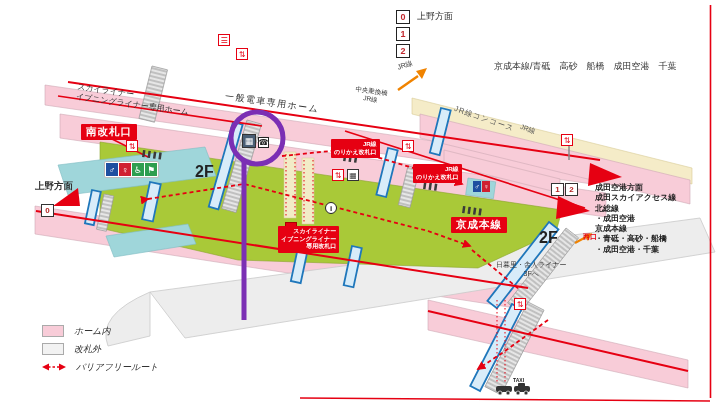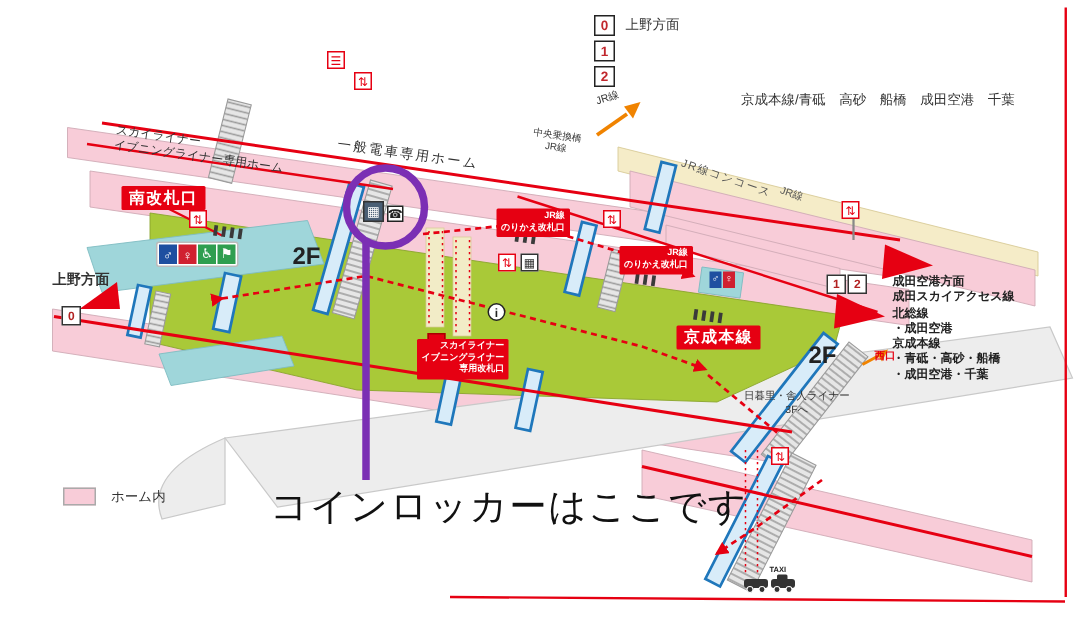--- a/index.html
+++ b/index.html
@@ -27,21 +27,21 @@
   .rr-cell{width:12px;height:13px;display:flex;align-items:center;justify-content:center;
            font-size:9px;color:#fff;}
   .rr-sm{position:absolute;z-index:12;display:flex;gap:1px;}
   .rr-sm div{width:8px;height:11px;font-size:7px;display:flex;align-items:center;justify-content:center;color:#fff;}
   .c-male{background:#1e4fa0;}.c-female{background:#d02030;}.c-green{background:#2e9e4f;}
   .legend-top{position:absolute;left:396px;top:10px;z-index:30;font-size:9px;color:#333;}
   .lt-row{display:flex;align-items:flex-start;gap:7px;margin-bottom:3px;}
   .numbox{width:12px;height:12px;border:1.6px solid #222;display:flex;align-items:center;justify-content:center;
           font-size:9px;font-weight:bold;color:#c1272d;flex:0 0 auto;background:#fff;}
   .lt-cont{margin-left:98px;margin-top:-1px;}
-  .legend-bot{position:absolute;left:42px;top:322px;z-index:30;font-size:9px;color:#333;}
+  .legend-bot{position:absolute;left:42px;top:322px;z-index:30;font-size:9px;color:#333;font-style:italic;}
   .lb-row{display:flex;align-items:center;gap:10px;height:18px;}
   .swatch{width:22px;height:12px;border:1px solid #aaa;box-sizing:border-box;}
   .sw-pink{background:#f8ccd8;}.sw-green{background:#a9c938;}.sw-gray{background:#f2f2f2;}
   .caption{position:absolute;left:180px;top:321px;z-index:20;font-size:25px;color:#111;letter-spacing:1px;}
   .taxi-lbl{position:absolute;left:513px;top:377px;z-index:12;font-size:5px;font-weight:bold;color:#222;}
 </style>
 </head>
 <body>
 
 <div class="stage">
@@ -286,22 +286,33 @@
       <div class="numbox">2</div>
     </div>
     <div class="lt-cont">京成本線/青砥　高砂　船橋　成田空港　千葉</div>
   </div>
 
   <div class="legend-bot">
     <div class="lb-row">
       <div class="swatch sw-pink"></div>
       <div>ホーム内</div>
     </div>
+    <div class="lb-row">
+      <div class="swatch sw-gray"></div>
+      <div>改札外</div>
+    </div>
+    <div class="lb-row">
+      <svg width="24" height="10">
+        <line x1="6" y1="5" x2="18" y2="5" stroke="#e60012" stroke-width="1.6" stroke-dasharray="2.5,2"></line>
+        <path d="M0,5 L7,1.5 L7,8.5 Z" fill="#e60012"></path>
+          <path d="M24,5 L17,1.5 L17,8.5 Z" fill="#e60012"></path>
+      </svg>
+      <div>バリアフリールート</div>
+    </div>
   </div>
 
   <svg class="anno-svg" width="728" height="413" viewBox="0 0 728 413">
     <circle cx="257" cy="138" r="26" fill="none" stroke="#7b2fb4" stroke-width="5"></circle>
     <line x1="244" y1="160" x2="244" y2="320" stroke="#7b2fb4" stroke-width="5"></line>
   </svg>
 
-  <div class="caption">コインロッカーはここです</div>
 
 </div>
 
 </body></html>

